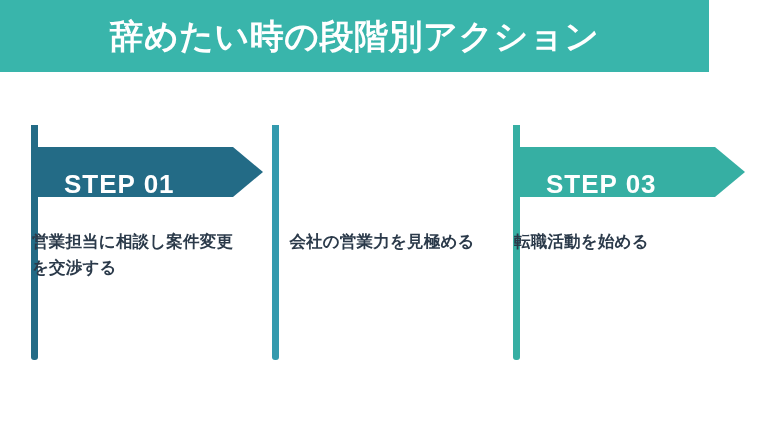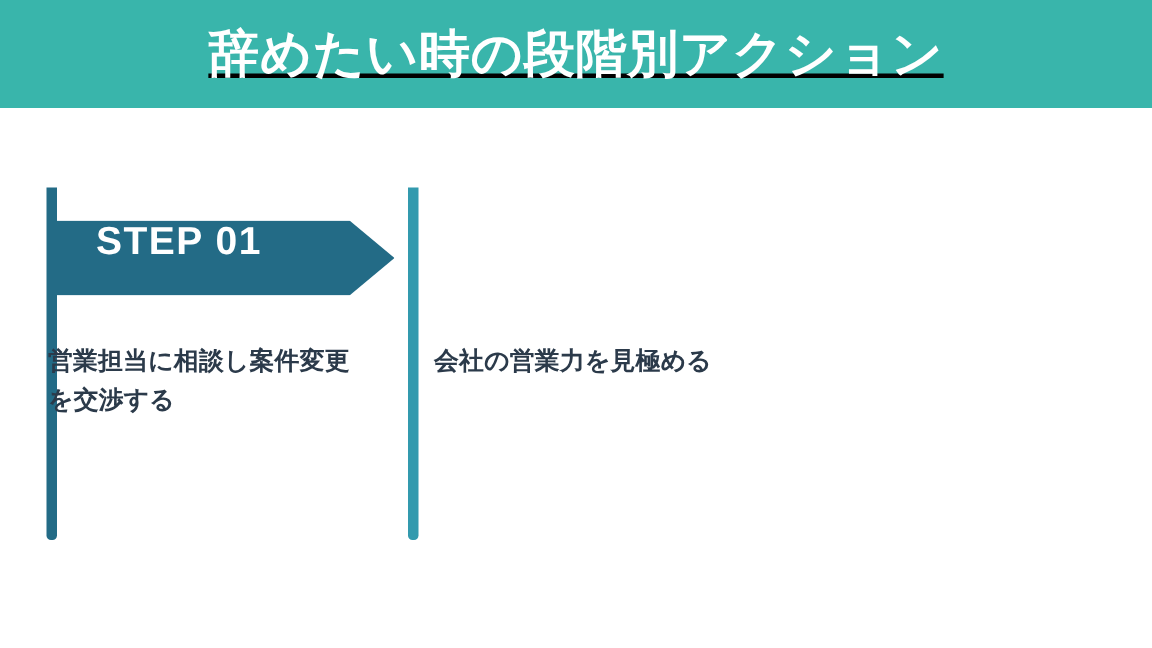--- a/index.html
+++ b/index.html
@@ -13,27 +13,26 @@
     font-family: "Liberation Sans", "DejaVu Sans", sans-serif;
     overflow: hidden;
     position: relative;
   }
 
   
   .header-band {
     position: absolute;
     left: 0;
     top: 0;
-    width: 768px;
+    width: 709px;
     height: 72px;
     background: #39b5ab;
     display: flex;
     align-items: center;
     justify-content: center;
-    text-decoration: underline;
   }
   .header-title {
     color: #ffffff;
     font-size: 34px;
     font-weight: 700;
     letter-spacing: 0.5px;
     line-height: 1;
     white-space: nowrap;
     text-align: center;
   }
@@ -70,21 +69,21 @@
   
   .step-arrow {
     position: absolute;
     left: 7px;
     top: 22px;
     width: 225px;
     height: 50px;
     -webkit-clip-path: polygon(0 0, calc(100% - 30px) 0, 100% 50%, calc(100% - 30px) 100%, 0 100%);
     clip-path: polygon(0 0, calc(100% - 30px) 0, 100% 50%, calc(100% - 30px) 100%, 0 100%);
     display: flex;
-    align-items: flex-start;
+    align-items: flex-end;
   }
   .step-label {
     color: #ffffff;
     font-size: 26px;
     font-weight: 700;
     letter-spacing: 1px;
     line-height: 1;
     padding-left: 26px;
     white-space: nowrap;
   }
@@ -118,14 +117,21 @@
       <span class="step-label">STEP 01</span>
     </div>
     <div class="step-desc" style="color: rgb(43, 58, 74);">営業担当に相談し案件変更を交渉する</div>
   </div>
 
   <div class="step step-2">
     <div class="step-stem" style="background: rgb(51, 154, 174);"></div>
     <div class="step-desc" style="color: rgb(43, 58, 74); text-align: center;">会社の営業力を見極める</div>
   </div>
 
+  <div class="step step-3">
+    <div class="step-stem" style="background: rgb(54, 175, 163);"></div>
+    <div class="step-arrow" style="background: rgb(54, 175, 163);">
+      <span class="step-label">STEP 03</span>
+    </div>
+    <div class="step-desc" style="color: rgb(43, 58, 74);">転職活動を始める</div>
+  </div>
 
 </div>
 
 </body></html>

